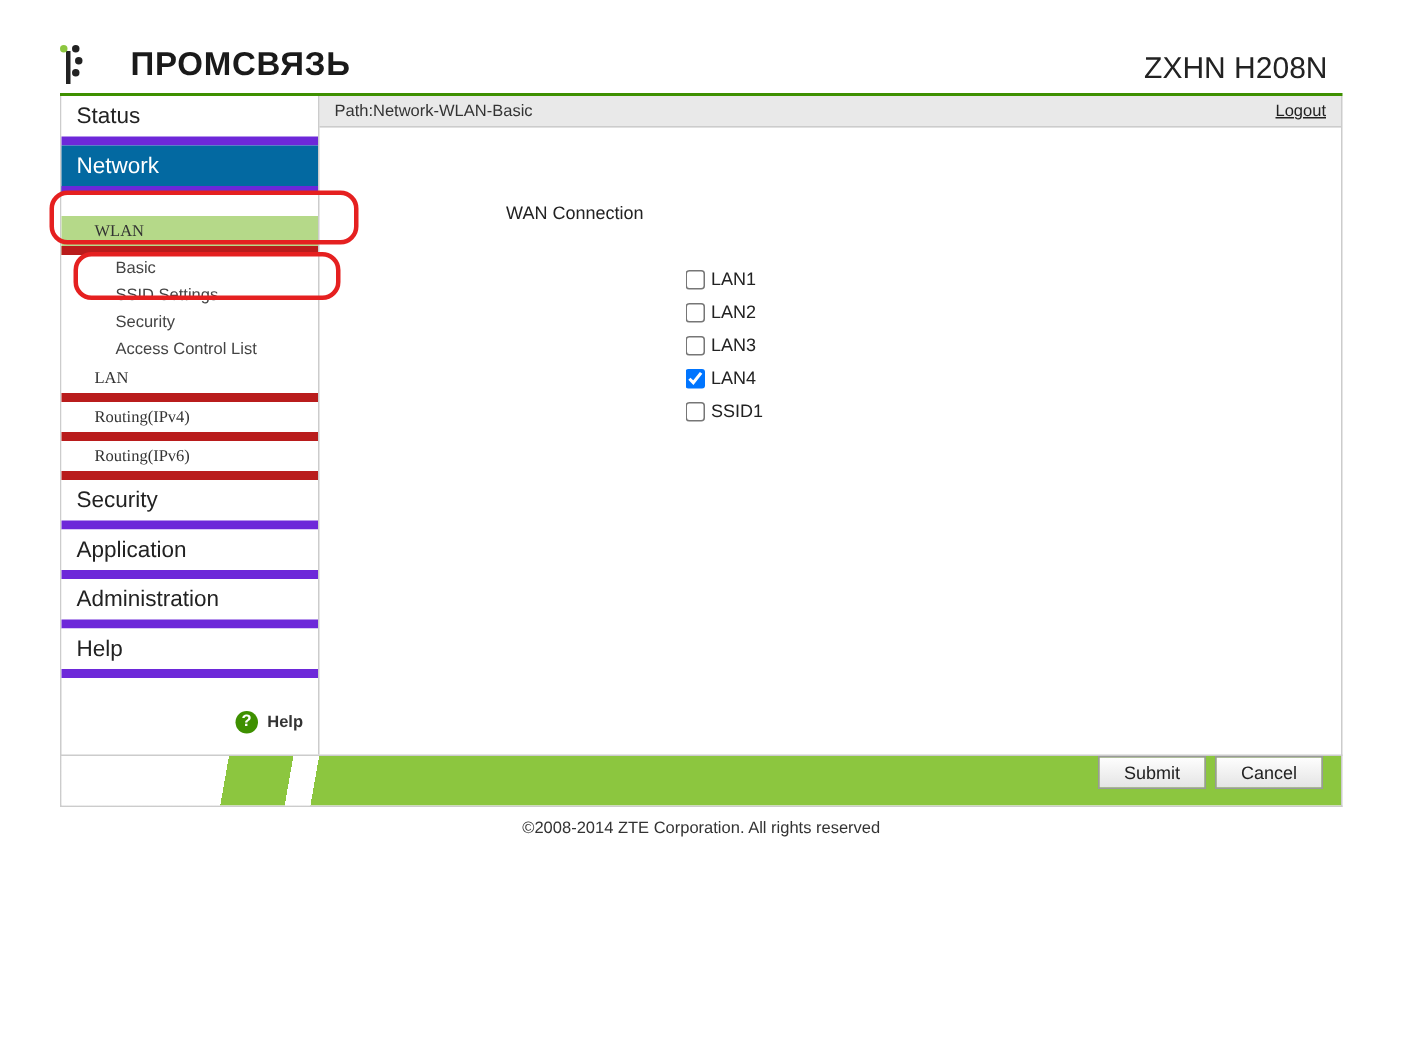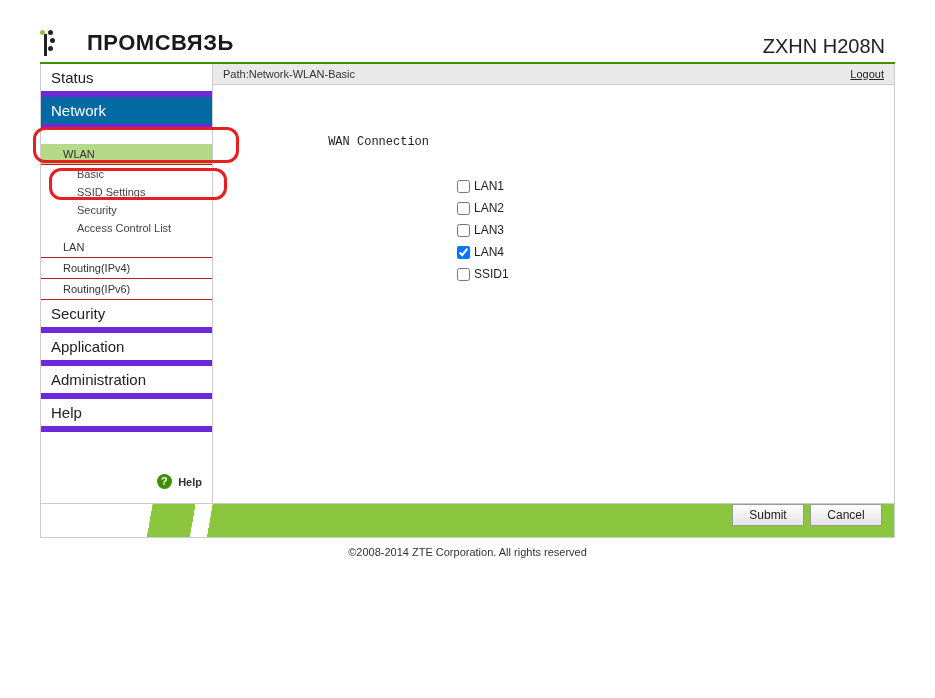--- a/index.html
+++ b/index.html
@@ -91,22 +91,23 @@
     color: #fff;
   }
   .sub-block {
     background: #fff;
   }
   .sub-item {
     display: block;
     padding: 4px 10px 4px 22px;
     font-size: 11px;
     color: #333;
-    border-bottom: 1px solid #b91c1c;
-    cursor: pointer;
+    border-bottom: 6px solid #b91c1c;
+    cursor: pointer;
+    font-family: Liberation Serif, serif;
   }
   .sub-item.selected {
     background: #b5d989;
   }
   .subsub-item {
     display: block;
     padding: 3px 10px 3px 36px;
     font-size: 11px;
     color: #444;
     cursor: pointer;
@@ -168,21 +169,20 @@
     display: flex;
     align-items: center;
     margin-bottom: 30px;
   }
   .form-label {
     width: 200px;
     text-align: right;
     padding-right: 14px;
     font-size: 12px;
     color: #222;
-    font-family: Liberation Mono, monospace;
   }
   .select {
     width: 175px;
     height: 22px;
     border: 1px solid #888;
     background: #efefef;
     padding: 1px 22px 1px 6px;
     font-size: 12px;
     position: relative;
     cursor: pointer;

